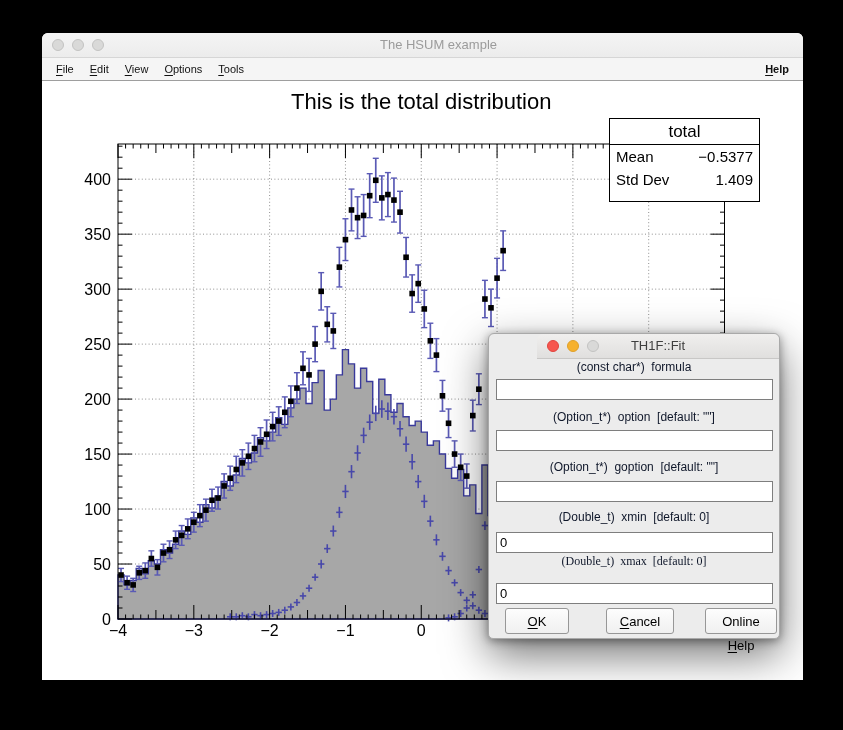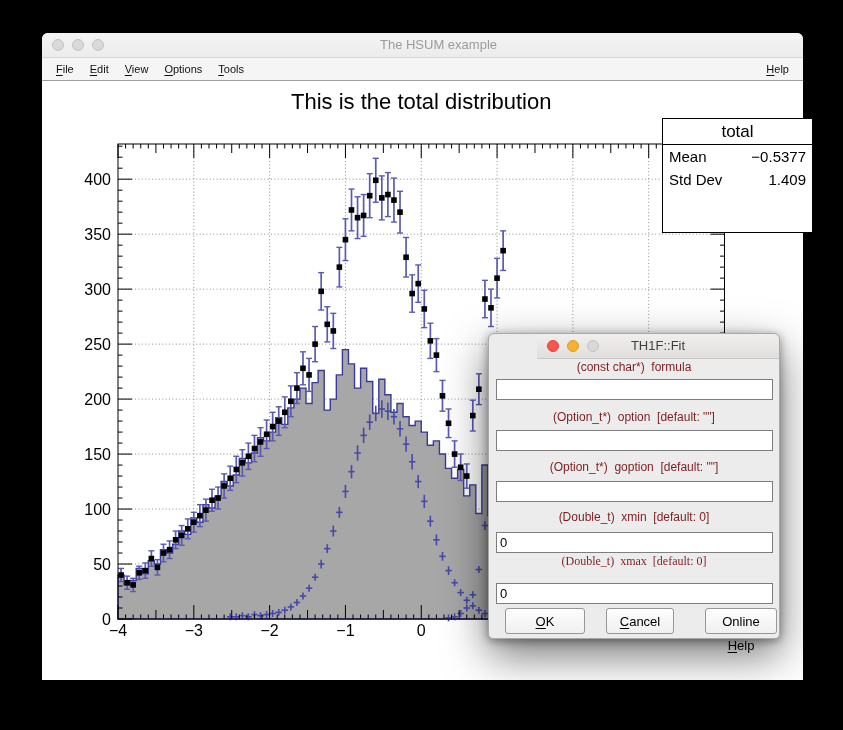--- a/index.html
+++ b/index.html
@@ -9,37 +9,37 @@
        border-radius:6px 6px 4px 4px;box-shadow:0 12px 34px rgba(0,0,0,.65);}
   .titlebar{height:24px;background:linear-gradient(#f4f4f4,#ececec);
        border-bottom:1px solid #d6d6d6;border-radius:6px 6px 0 0;position:relative;}
   .lights{position:absolute;left:10px;top:6px;display:flex;gap:8px;}
   .light{width:12px;height:12px;border-radius:50%;}
   .light.gray{background:#d9d9d8;border:1px solid #c3c3c2;box-sizing:border-box;}
   .win-title{text-align:center;line-height:24px;font-size:13px;color:#9b9b9b;padding-left:32px;}
   .menubar{height:22px;background:#f5f5f5;border-bottom:1px solid #9e9e9e;
        display:flex;align-items:center;font-size:11px;color:#111;padding:0 12px 0 6px;}
   .mi{padding:0 8px;cursor:default;}
-  .mi-help{margin-left:auto;padding:0 2px;}
+  .mi-help{margin-left:auto;padding:0 2px;font-weight:bold;}
   .mn{text-decoration:underline;text-underline-offset:2px;}
   .canvas{position:relative;width:761px;height:599px;background:#fff;}
   .canvas svg{position:absolute;left:0;top:0;}
-  .stats{position:absolute;left:620px;top:37px;width:151px;height:115px;background:#fff;
+  .stats{position:absolute;left:567px;top:37px;width:151px;height:84px;background:#fff;
        border:1px solid #000;box-sizing:border-box;font-size:15px;color:#000;}
   .stats-title{height:25px;line-height:25px;text-align:center;font-size:17px;border-bottom:1px solid #000;}
   .stats-row{display:flex;justify-content:space-between;padding:0 6px;height:23px;line-height:23px;}
   .dialog{position:absolute;left:488px;top:333px;width:292px;height:306px;background:#ececec;
        border:1px solid #a9a9a9;box-sizing:border-box;border-radius:6px 6px 5px 5px;
        box-shadow:0 16px 44px rgba(0,0,0,.55), 0 2px 10px rgba(0,0,0,.4);}
   .dlg-titlebar{height:24px;background:linear-gradient(#f0efee,#e0dfde);border-bottom:1px solid #c8c7c6;
        border-radius:6px 6px 0 0;position:relative;margin-left:48px;}
   .dlg-title{text-align:center;line-height:24px;font-size:13px;color:#3f3f3f;}
   .light.red{background:#f7564f;border:1px solid #e0443e;box-sizing:border-box;}
   .light.yellow{background:#f6b12e;border:1px solid #dfa02a;box-sizing:border-box;}
-  .dlg-label{position:absolute;left:0;width:100%;text-align:center;font-size:12px;color:#7f1d1d;white-space:pre;}
+  .dlg-label{position:absolute;left:0;width:100%;text-align:center;font-size:12px;color:#0f172a;white-space:pre;}
   .dlg-input{position:absolute;left:7px;width:277px;height:21px;box-sizing:border-box;
        border:1px solid #7e7e7e;background:#fff;font-size:13px;padding:0 3px;
        font-family:"Liberation Sans",sans-serif;}
   .dlg-btn{position:absolute;top:274px;height:26px;box-sizing:border-box;text-align:center;
        background:linear-gradient(#fdfdfd,#f0f0f0);border:1px solid #979797;border-radius:3px;
        font-size:13px;line-height:24px;color:#000;cursor:default;}
 </style>
 </head>
 <body>
 
@@ -759,16 +759,16 @@
 
   <div class="dlg-label" style="top:126px;">(Option_t*)  goption  [default: ""]</div>
   <input class="dlg-input" style="top: 147px;" value="">
 
   <div class="dlg-label" style="top:176px;">(Double_t)  xmin  [default: 0]</div>
   <input class="dlg-input" style="top: 198px;" value="0">
 
   <div class="dlg-label" style="top:220px;font-family:Liberation Serif, serif;">(Double_t)  xmax  [default: 0]</div>
   <input class="dlg-input" style="top: 249px;" value="0">
 
-  <button class="dlg-btn" style="left:16px;width:80px;"><span></span><span class="mn">O</span><span>K</span></button>
+  <button class="dlg-btn" style="left:16px;width:64px;"><span></span><span class="mn">O</span><span>K</span></button>
   <button class="dlg-btn" style="left:117px;width:68px;"><span></span><span class="mn">C</span><span>ancel</span></button>
   <button class="dlg-btn" style="left:216px;width:72px;"><span>Online </span><span class="mn">H</span><span>elp</span></button>
 </div>
 
 </body></html>

